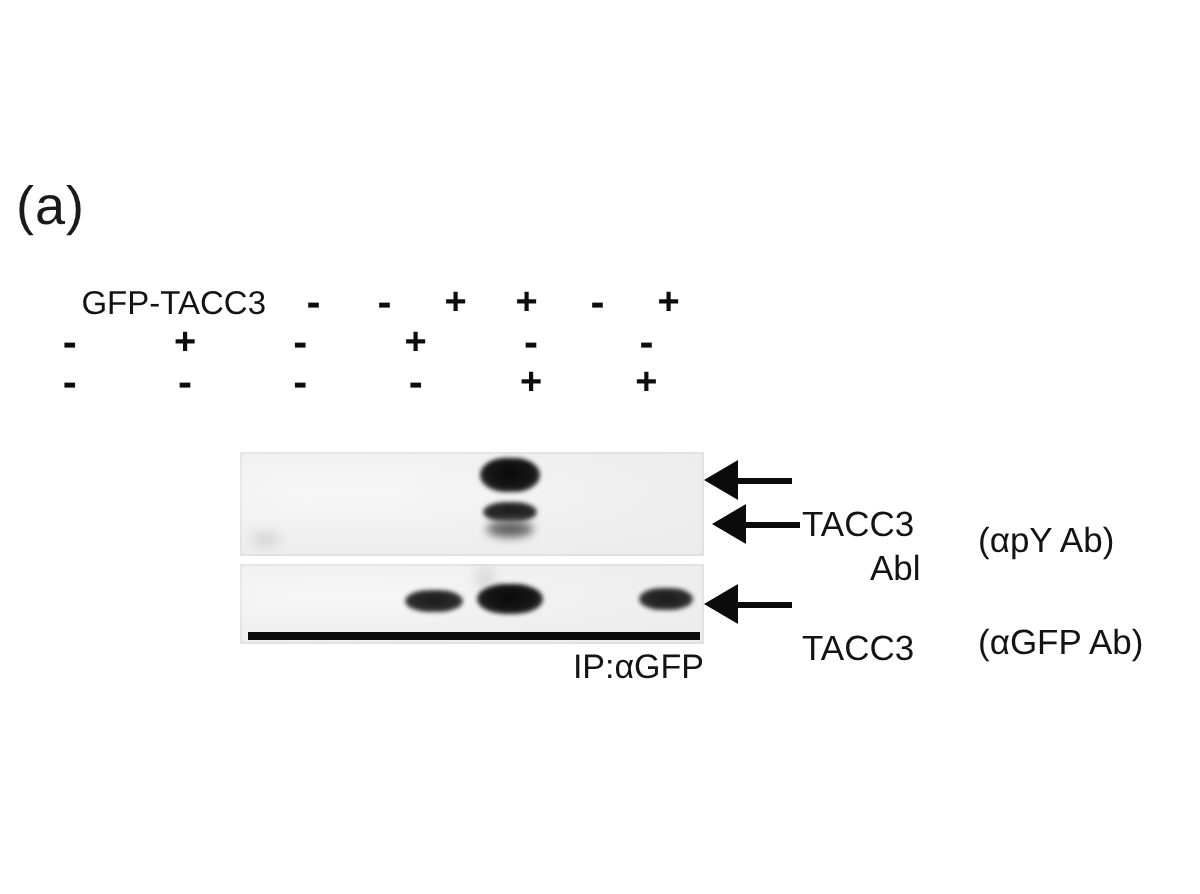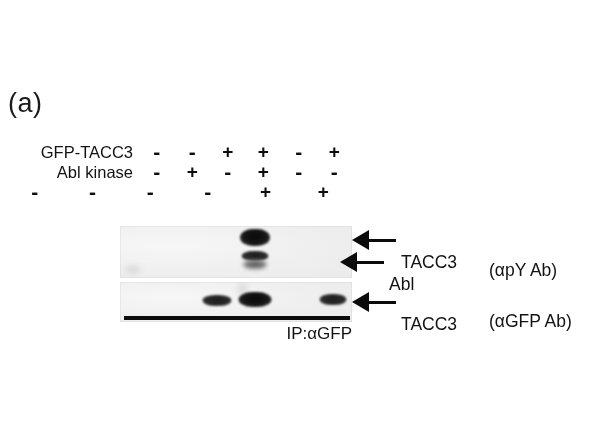--- a/index.html
+++ b/index.html
@@ -137,21 +137,21 @@
   }
 
   
   .annot-row {
     position: absolute;
     display: flex;
     align-items: center;
     height: 20px;
   }
   #annot-tacc3-apy { left: 352px; top: 230px; }
-  #annot-abl       { left: 340px; top: 252px; }
+  #annot-abl       { left: 356px; top: 252px; gap: 30px; }
   #annot-tacc3-agfp{ left: 352px; top: 292px; }
 
   .arrow-wrap {
     display: flex;
     align-items: center;
     width: 44px;
     flex: 0 0 44px;
   }
   .arrow-head {
     width: 0;
@@ -200,21 +200,20 @@
       <div class="cond-cell minus">-</div>
       <div class="cond-cell minus">-</div>
       <div class="cond-cell">+</div>
       <div class="cond-cell">+</div>
       <div class="cond-cell minus">-</div>
       <div class="cond-cell">+</div>
     </div>
   </div>
 
   <div class="cond-row">
-    <div class="cond-label">Abl kinase</div>
     <div class="cond-lanes">
       <div class="cond-cell minus">-</div>
       <div class="cond-cell">+</div>
       <div class="cond-cell minus">-</div>
       <div class="cond-cell">+</div>
       <div class="cond-cell minus">-</div>
       <div class="cond-cell minus">-</div>
     </div>
   </div>
 

